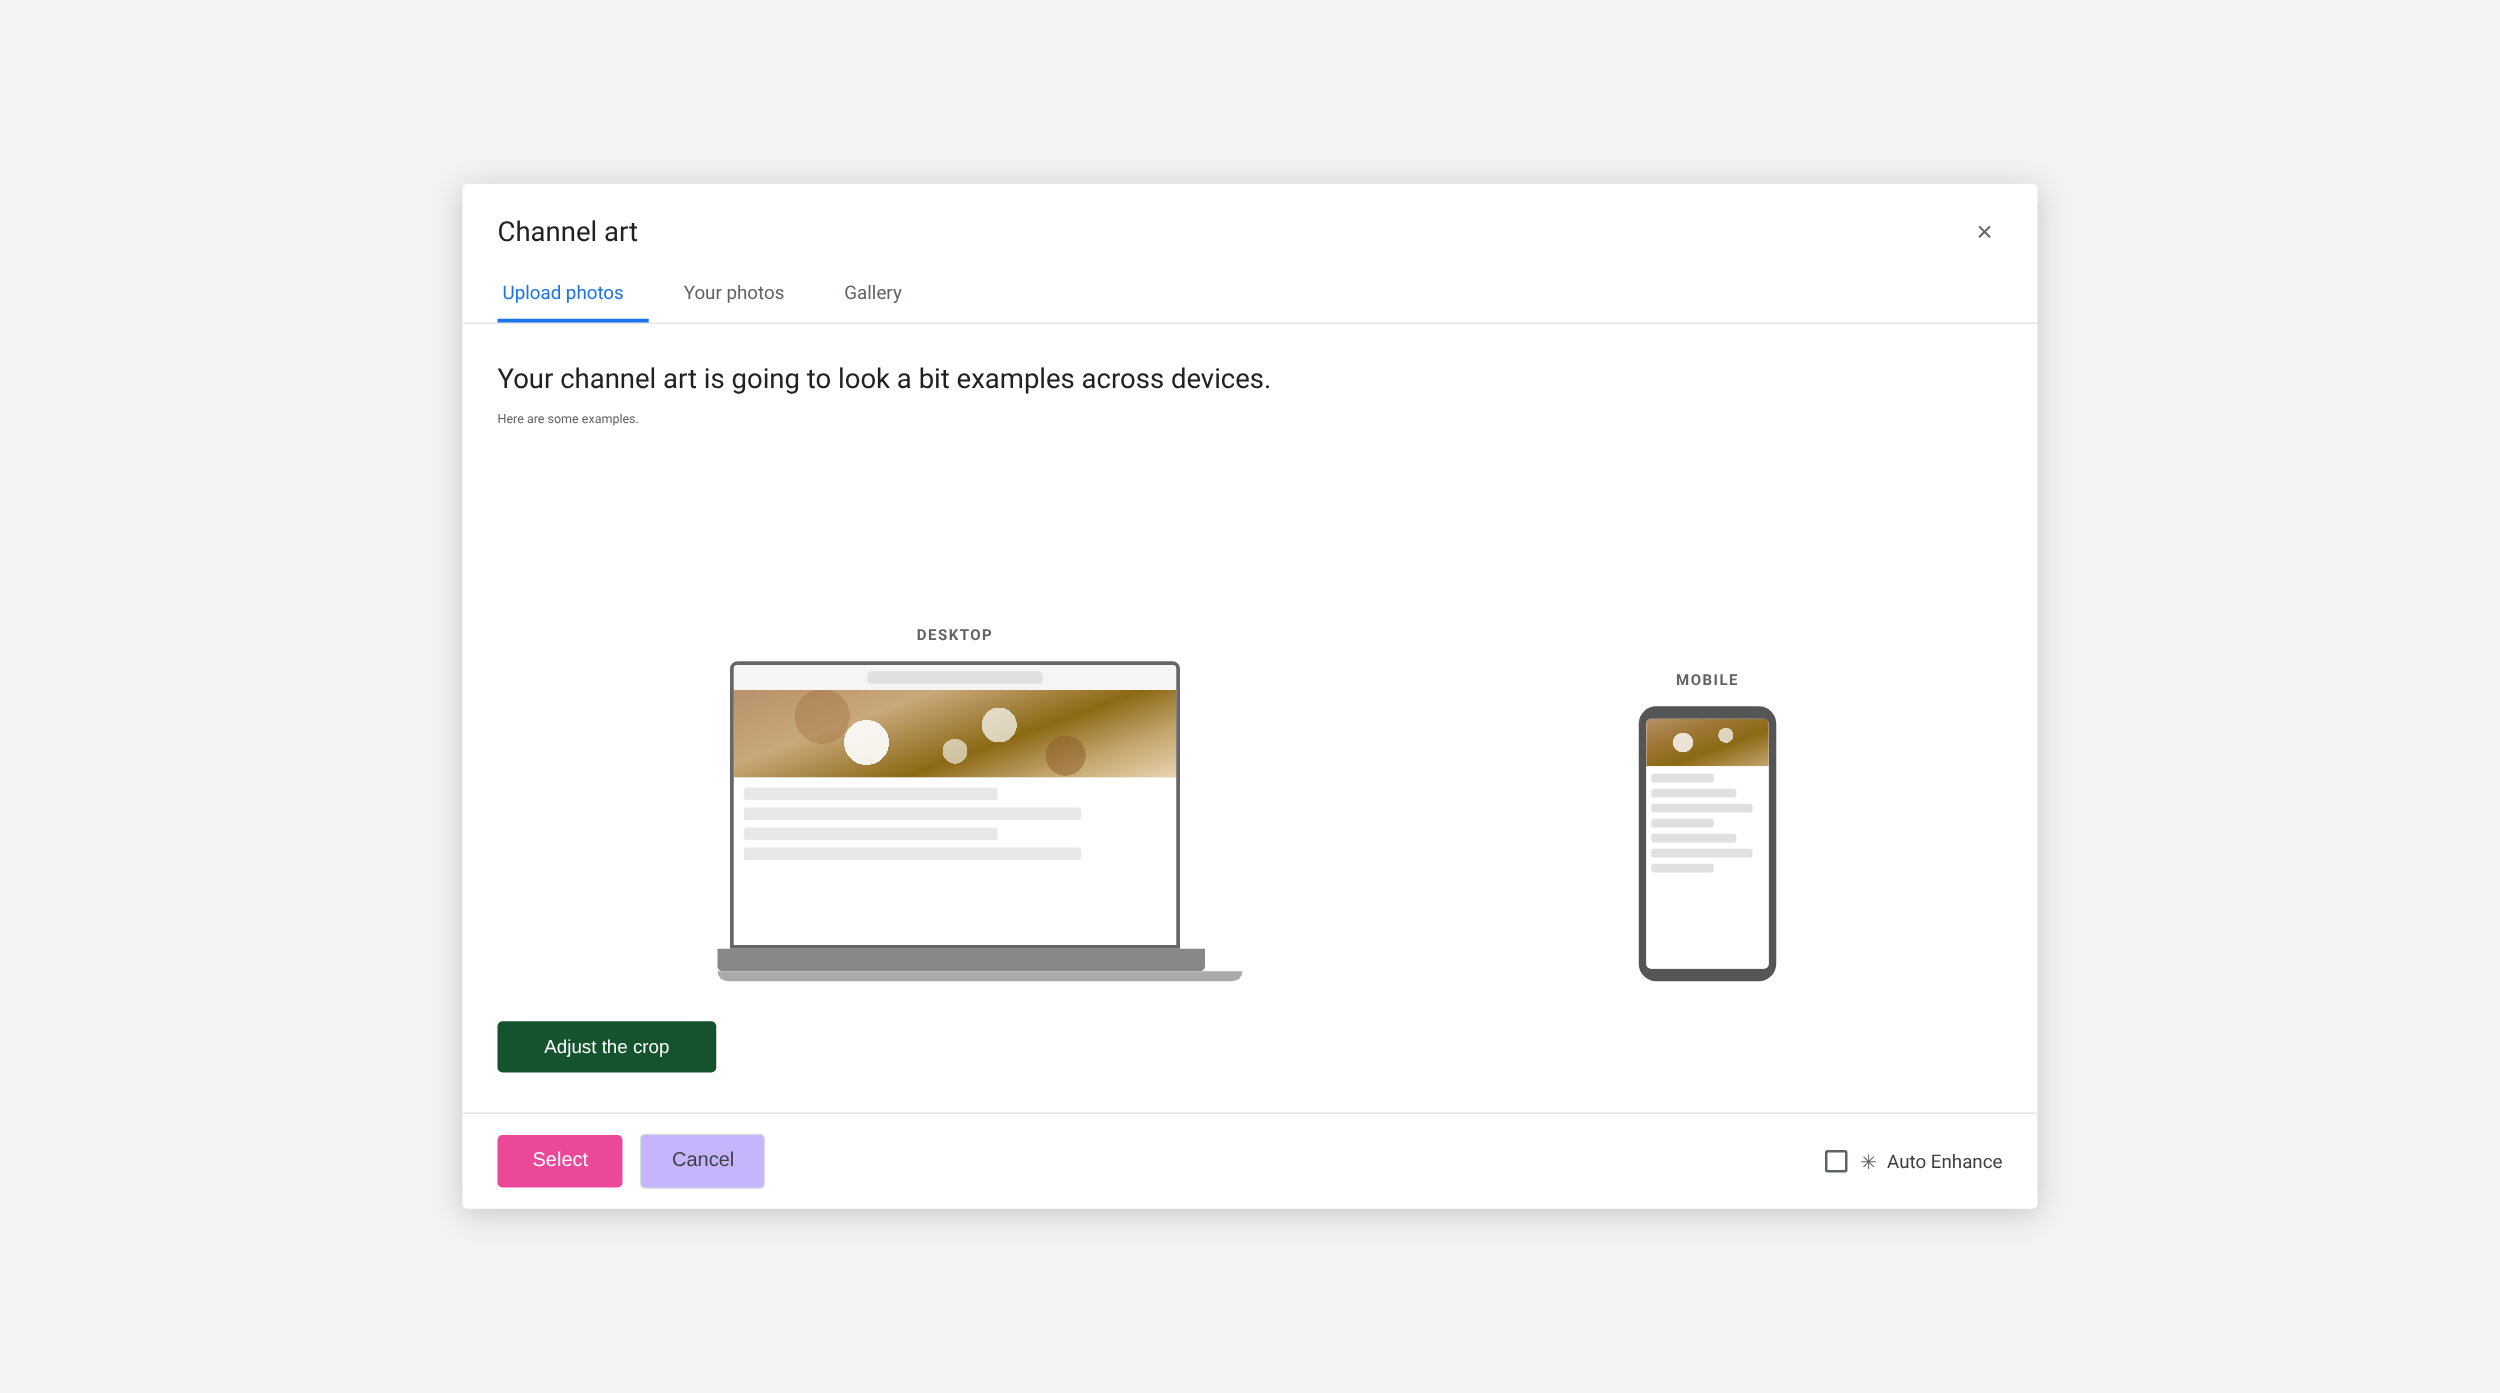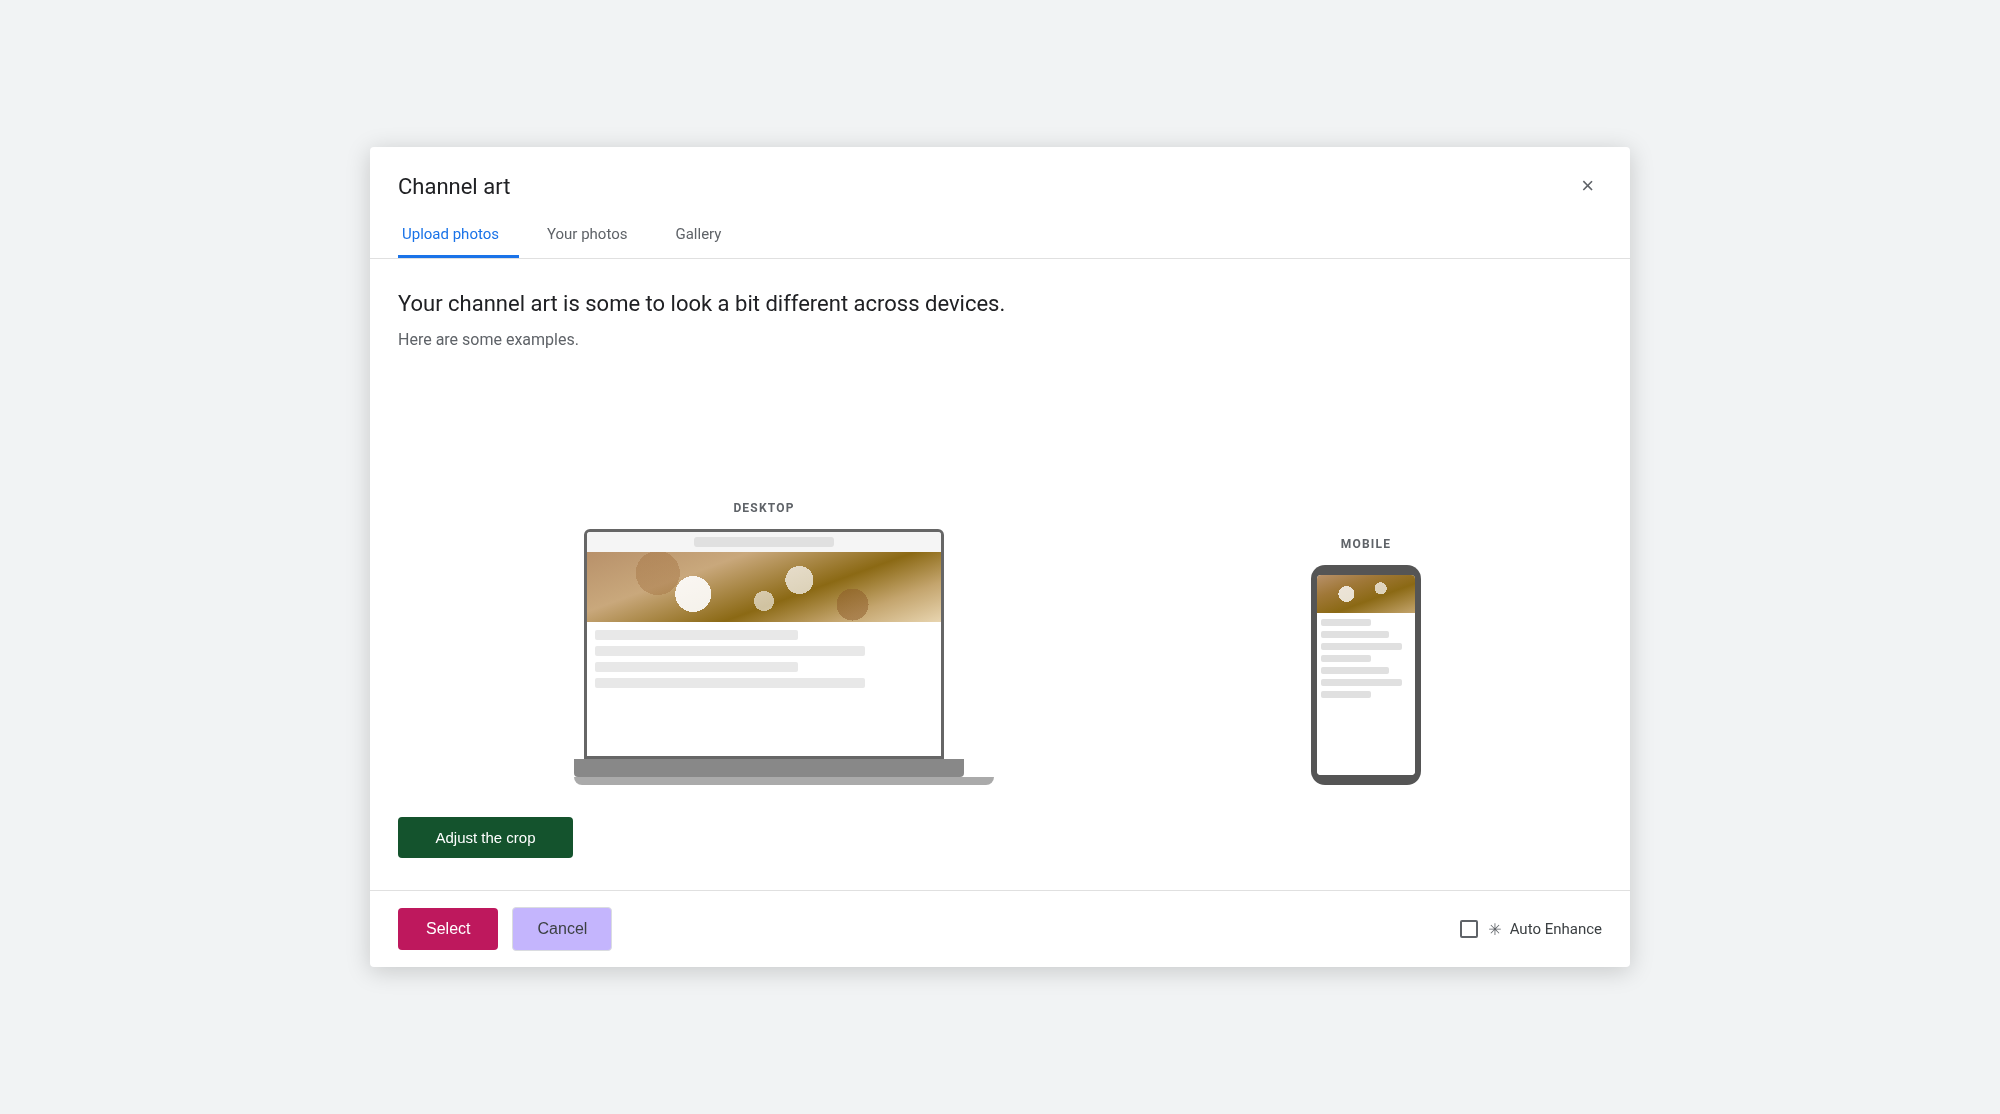--- a/index.html
+++ b/index.html
@@ -76,21 +76,21 @@
       display: flex;
       flex-direction: column;
     }
     .headline {
       font-size: 22px;
       color: #202124;
       font-weight: 400;
       margin-bottom: 14px;
     }
     .subtext {
-      font-size: 16px;
+      font-size: 10px;
       color: #5f6368;
       margin-bottom: 36px;
     }
     .devices-row {
       display: flex;
       flex-direction: row;
       align-items: flex-end;
       gap: 0;
       justify-content: space-around;
       flex: 1;
@@ -292,21 +292,21 @@
       justify-content: space-between;
       padding: 16px 28px;
       border-top: 1px solid #e0e0e0;
     }
     .footer-left {
       display: flex;
       gap: 14px;
       align-items: center;
     }
     .select-btn {
-      background: #be185d;
+      background: #ec4899;
       color: #fff;
       border: none;
       border-radius: 4px;
       padding: 12px 28px;
       font-size: 16px;
       font-weight: 500;
       cursor: pointer;
       min-width: 100px;
     }
     .cancel-btn {
@@ -357,21 +357,21 @@
     <button class="close-btn">×</button>
   </div>
 
   <div class="tabs">
     <div class="tab active">Upload photos</div>
     <div class="tab">Your photos</div>
     <div class="tab">Gallery</div>
   </div>
 
   <div class="dialog-body">
-    <div class="headline">Your channel art is some to look a bit different across devices.</div>
+    <div class="headline">Your channel art is going to look a bit examples across devices.</div>
     <div class="subtext">Here are some examples.</div>
 
     <div class="devices-row">
 
       <div class="device-col">
         <div class="device-label">DESKTOP</div>
         <div class="desktop-mock">
           <div class="desktop-screen">
             <div class="desktop-url-bar">
               <div class="desktop-url-input"></div>

